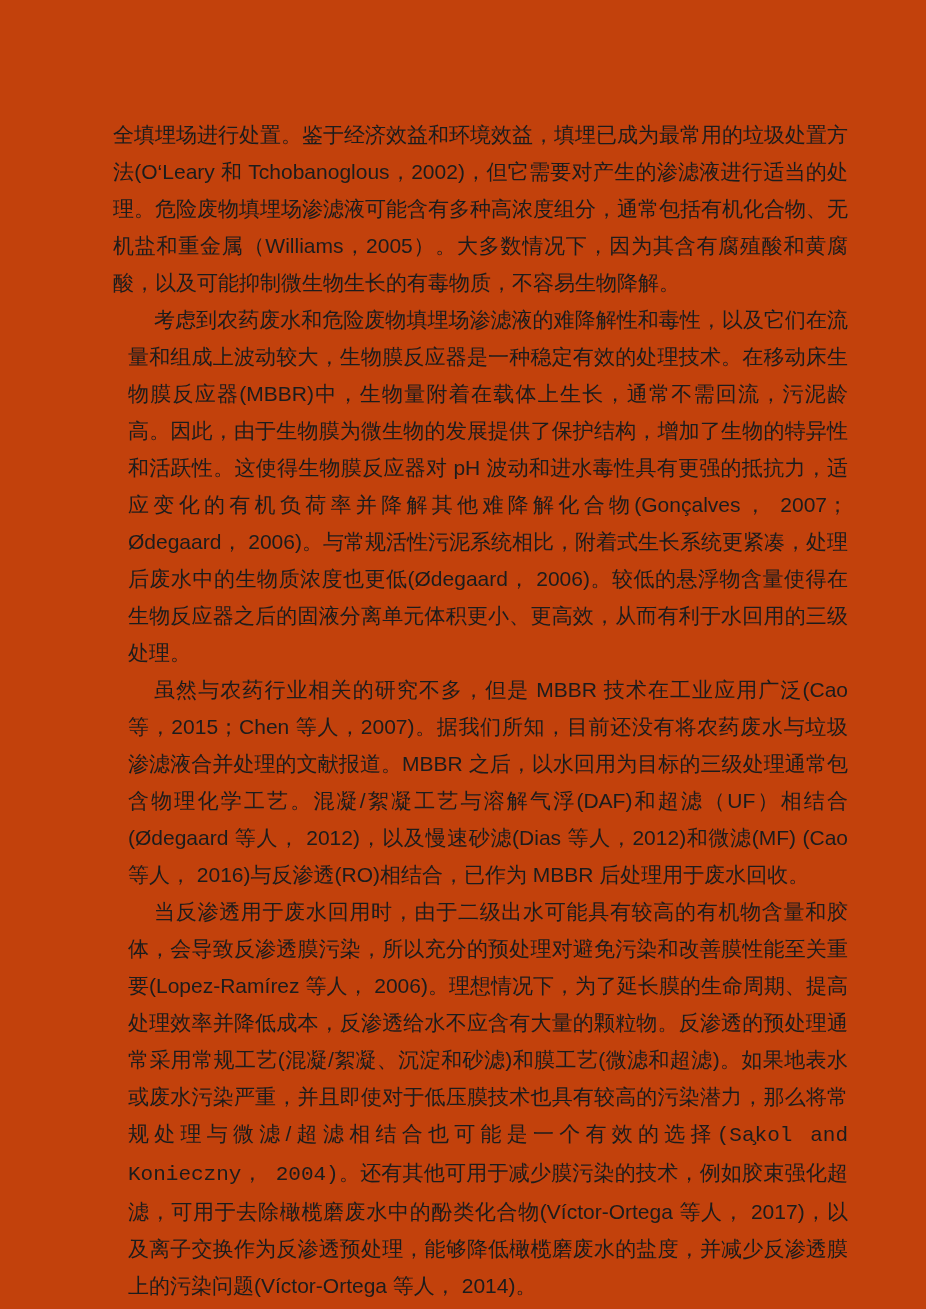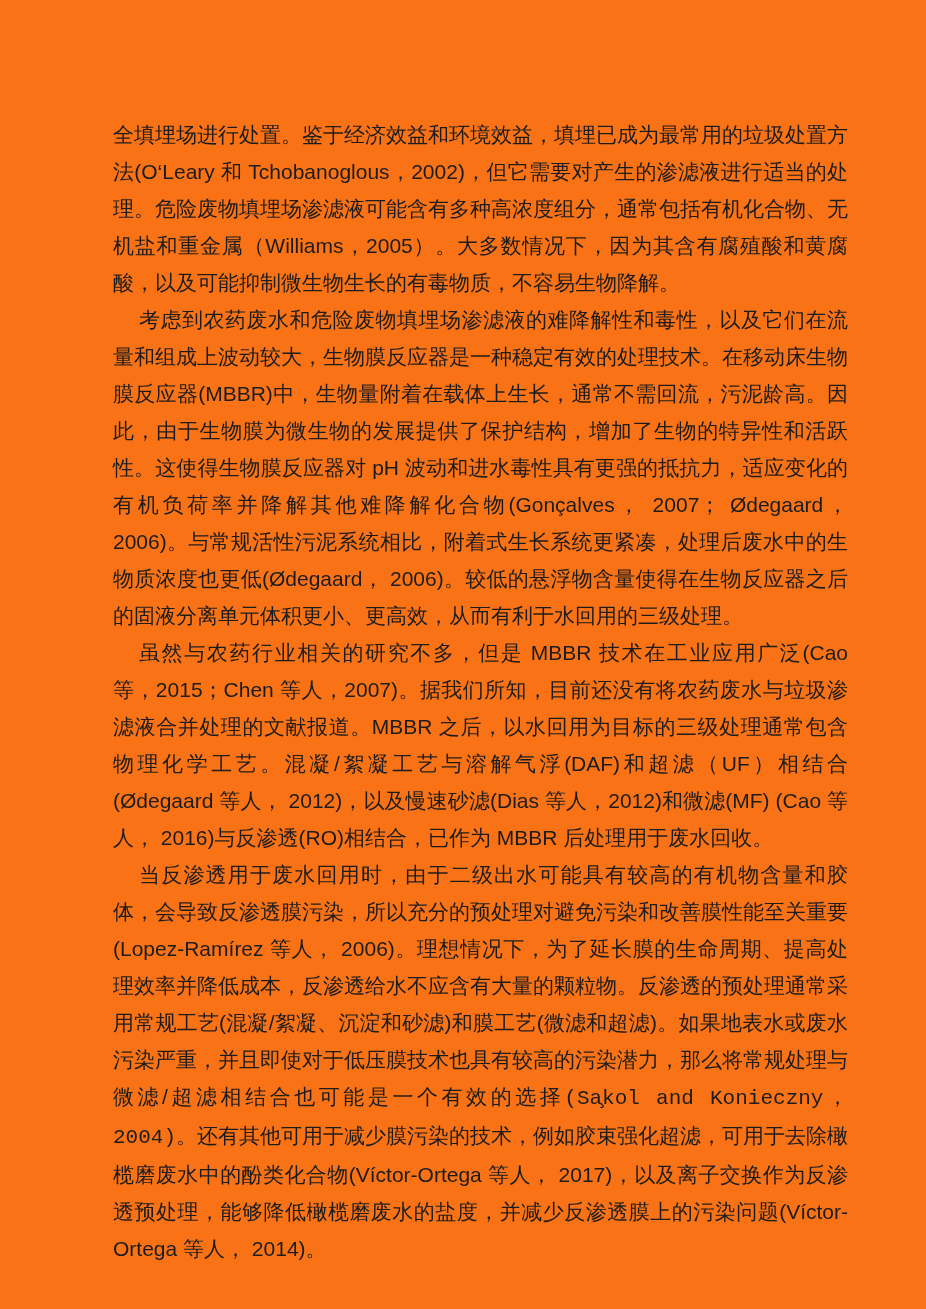--- a/index.html
+++ b/index.html
@@ -5,41 +5,42 @@
   html, body {
     margin: 0;
     padding: 0;
     background: #ffffff;
   }
   .page {
     position: relative;
     width: 926px;
     height: 1309px;
     box-sizing: border-box;
-    background: #f97316;
+    background: #c2410c;
     padding: 116px 78px 0 113px;
     overflow: hidden;
   }
   .doc-body {
     width: 735px;
   }
   p.para {
     margin: 0;
     padding: 0;
     font-family: "Liberation Sans", "DejaVu Sans", sans-serif;
     font-size: 21px;
     line-height: 37px;
     color: #1c1c1c;
     text-align: justify;
     text-justify: inter-character;
     word-break: normal;
     overflow-wrap: break-word;
   }
   p.para.indent {
     text-indent: 26px;
+    margin-left: 15px;
   }
   .serif {
     font-family: Liberation Mono, monospace;
   }
 </style>
 </head>
 <body>
 
 <div class="page">
   <div class="doc-body">

